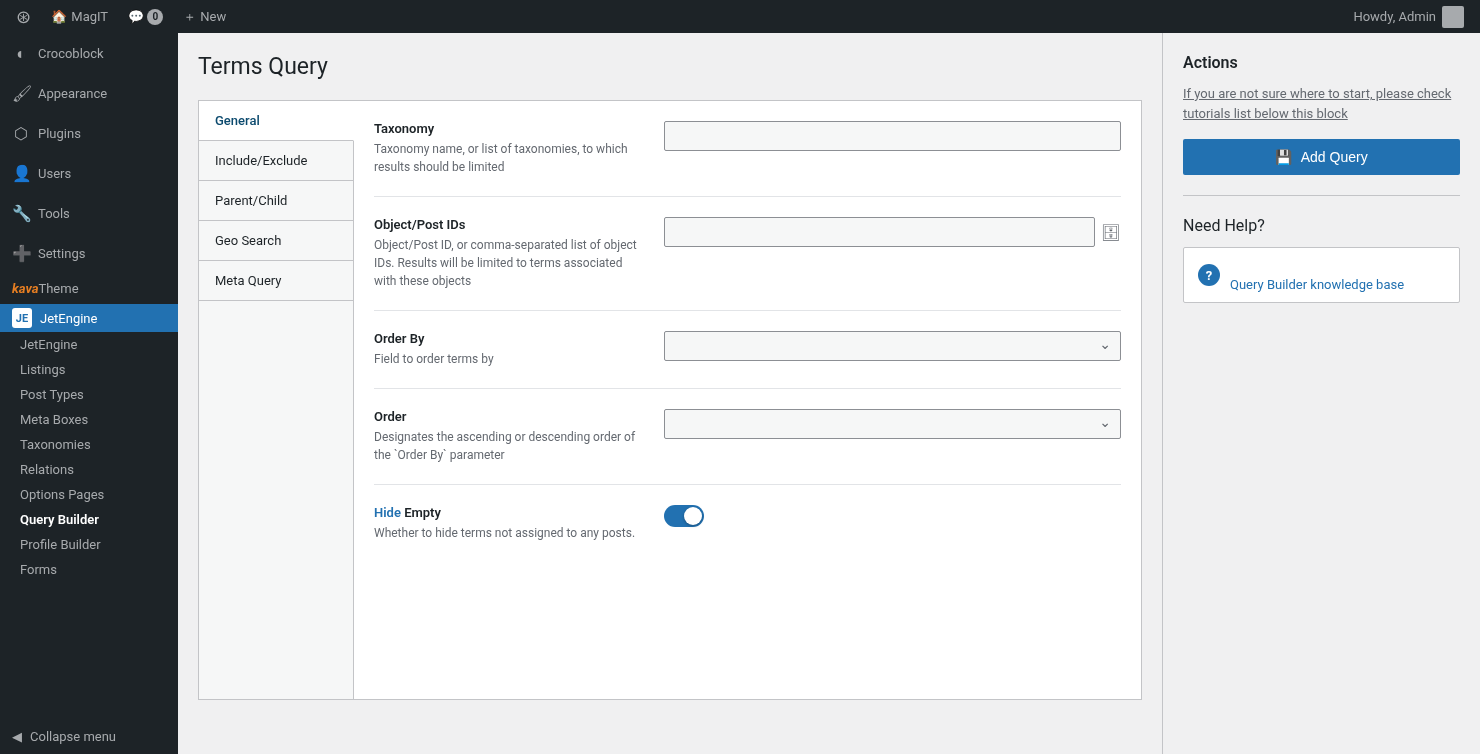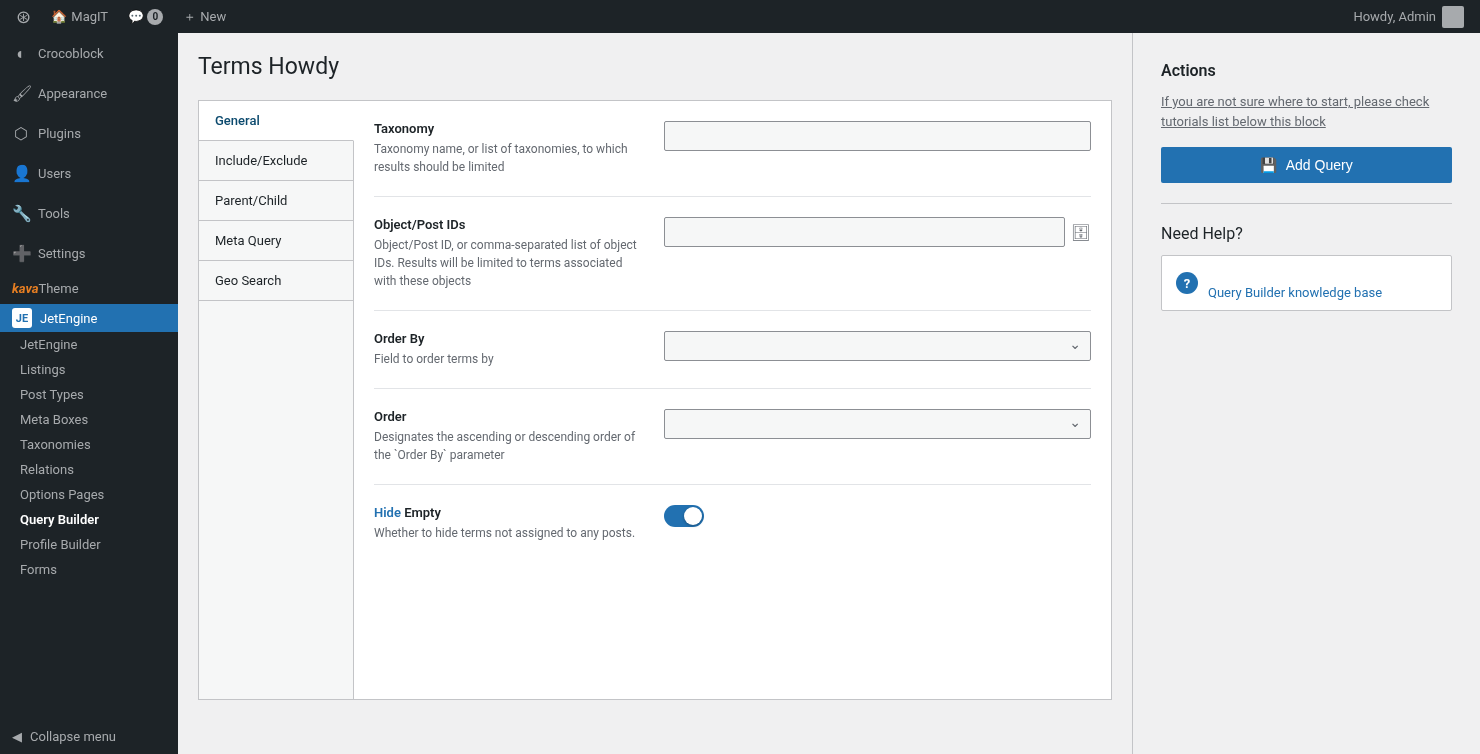--- a/index.html
+++ b/index.html
@@ -315,23 +315,23 @@
       background: #fff;
       border-radius: 50%;
       position: absolute;
       top: 2px;
       right: 2px;
       box-shadow: 0 1px 3px rgba(0,0,0,0.3);
     }
 
     
     .right-panel {
-      width: 348px;
+      width: 318px;
       background: #f0f0f1;
-      padding: 28px;
+      padding: 20px;
       flex-shrink: 0;
       border-left: 1px solid #c3c4c7;
       overflow-y: auto;
     }
 
     .actions-title {
       font-size: 16px;
       font-weight: 600;
       color: #1d2327;
       margin-bottom: 12px;
@@ -484,30 +484,30 @@
 
     <div class="sidebar-collapse">
       <span>◀</span>
       <span>Collapse menu</span>
     </div>
   </div>
 
   <div class="content-area">
 
     <div class="main-panel">
-      <h1 class="page-title">Terms Howdy</h1>
+      <h1 class="page-title">Terms Query</h1>
 
       <div class="query-container">
 
         <div class="query-tabs">
           <div class="query-tab active">General</div>
           <div class="query-tab">Include/Exclude</div>
           <div class="query-tab">Parent/Child</div>
+          <div class="query-tab">Geo Search</div>
           <div class="query-tab">Meta Query</div>
-          <div class="query-tab">Geo Search</div>
         </div>
 
         <div class="query-fields">
 
           <div class="field-group">
             <div class="field-row">
               <div class="field-label-col">
                 <div class="field-label">Taxonomy</div>
                 <div class="field-desc">Taxonomy name, or list of taxonomies, to which results should be limited</div>
               </div>

